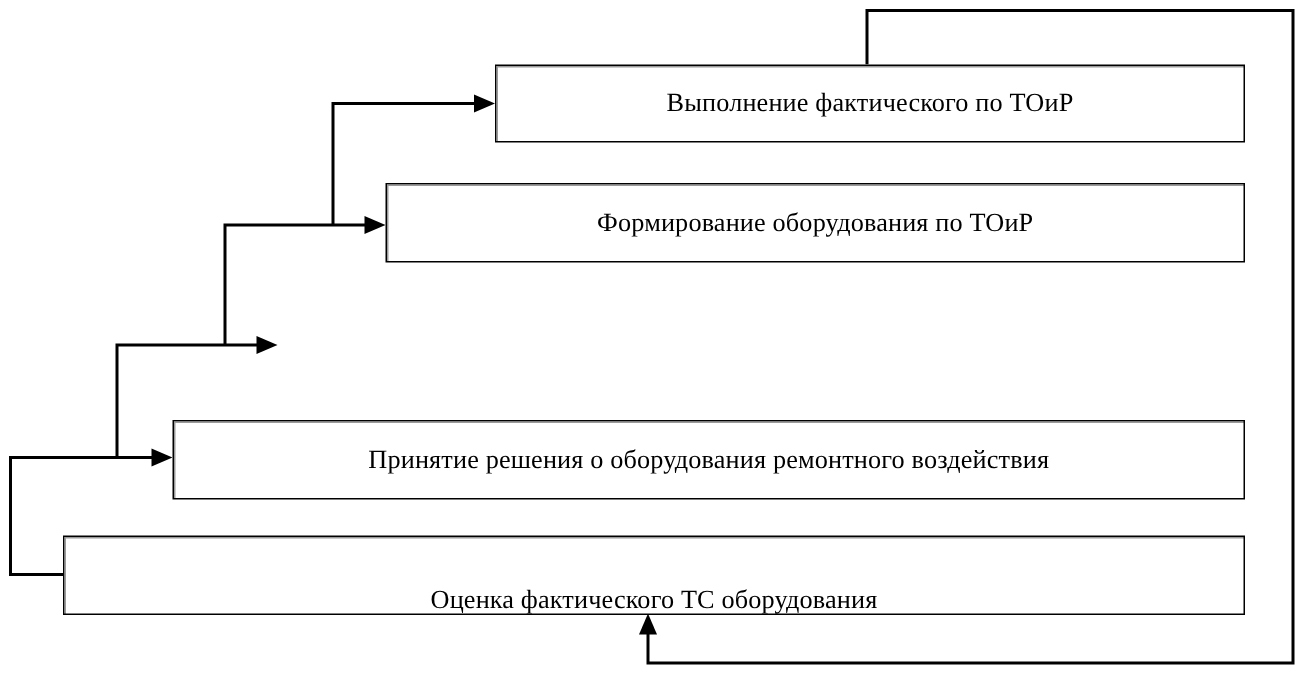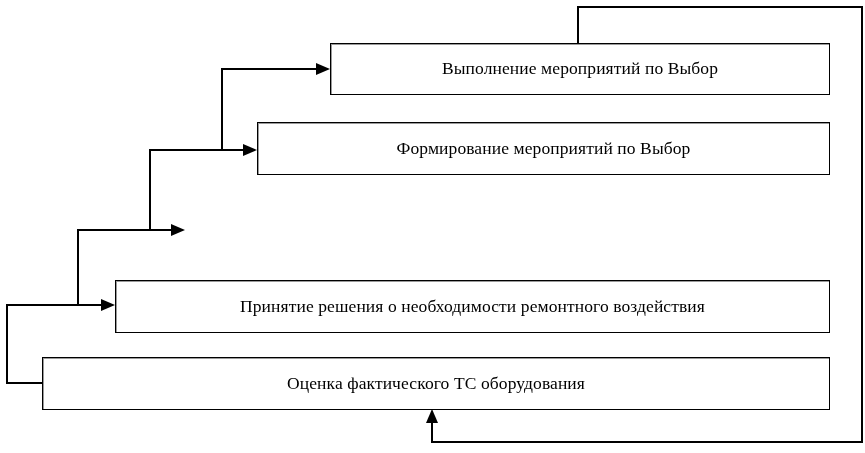--- a/index.html
+++ b/index.html
@@ -81,29 +81,29 @@
       <polygon class="arrow-head" points="257,150 243,144 243,156"></polygon>
     </g>
 
     <g>
       <polyline points="222,150 222,69 319,69"></polyline>
       <polygon class="arrow-head" points="330,69 316,63 316,75"></polygon>
     </g>
   </svg>
 
   <div class="flow-box" style="left:330px; top:43px; width:500px; height:52px;">
-    <span class="box-label">Выполнение мероприятий по Выбор</span>
+    <span class="box-label">Выполнение фактического по ТОиР</span>
   </div>
 
   <div class="flow-box" style="left:257px; top:122px; width:573px; height:53px;">
-    <span class="box-label">Формирование мероприятий по Выбор</span>
+    <span class="box-label">Формирование оборудования по ТОиР</span>
   </div>
 
 
   <div class="flow-box" style="left:115px; top:280px; width:715px; height:53px;">
-    <span class="box-label">Принятие решения о необходимости ремонтного воздействия</span>
+    <span class="box-label">Принятие решения о оборудования ремонтного воздействия</span>
   </div>
 
-  <div class="flow-box" style="left:42px; top:357px; width:788px; height:53px;">
+  <div class="flow-box" style="left:42px; top:357px; width:788px; height:53px;align-items:flex-end;">
     <span class="box-label">Оценка фактического ТС оборудования</span>
   </div>
 
 </div>
 
 </body></html>

